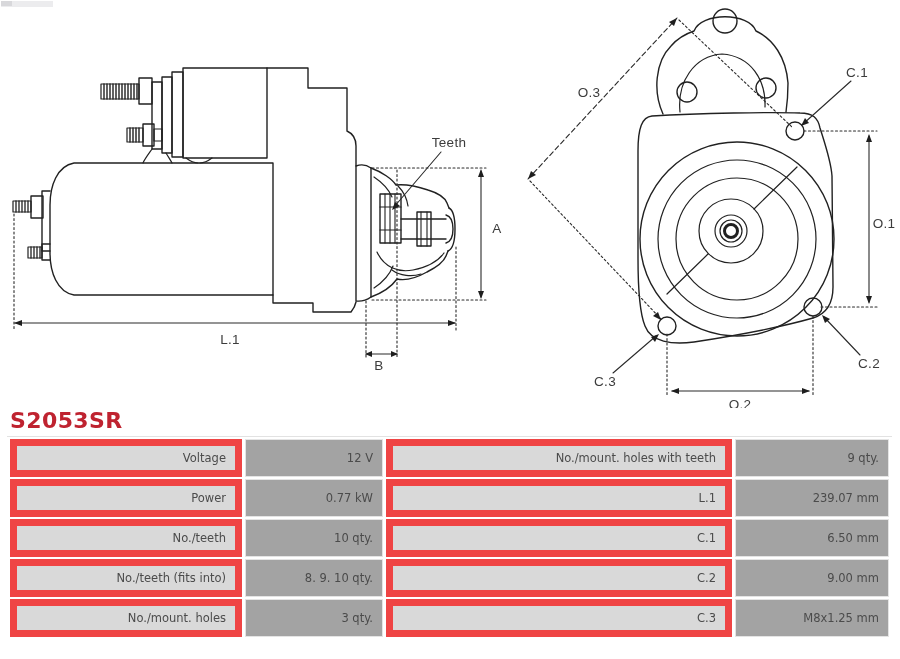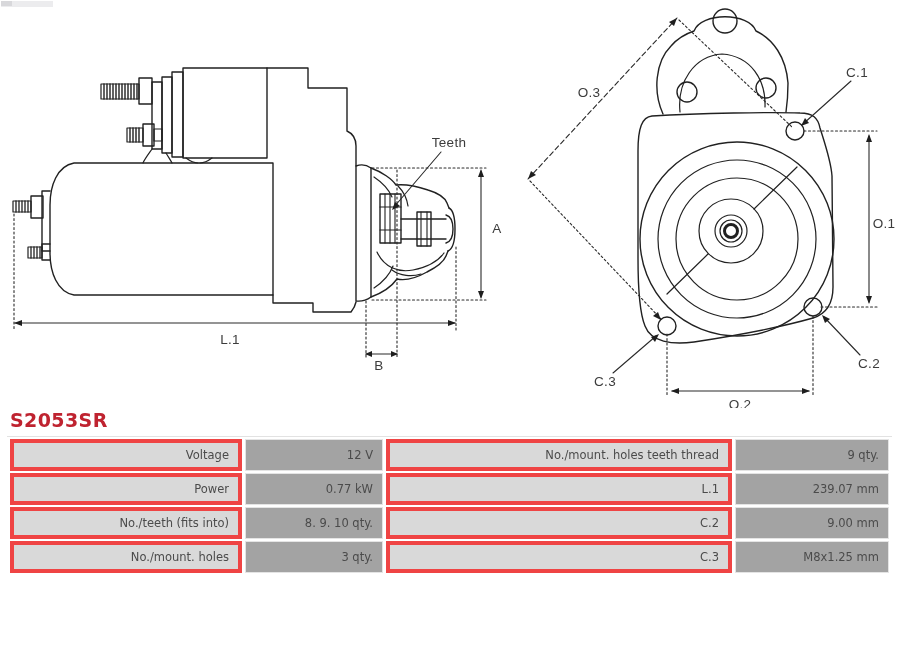--- a/index.html
+++ b/index.html
@@ -9,33 +9,33 @@
     -webkit-font-smoothing:antialiased;
   }
   .drawings{position:relative;width:900px;height:408px;background:#fff;}
   .drawings svg{display:block;}
   svg text{
     font-family:"Liberation Sans","DejaVu Sans",sans-serif;
     font-size:13.5px;fill:#3c3c3c;letter-spacing:.3px;
   }
   .part-number{
     margin:3px 0 6px 10px;
-    font-size:19px;line-height:19px;font-weight:600;letter-spacing:.4px;
+    font-size:22px;line-height:19px;font-weight:600;letter-spacing:.4px;
     color:#bf2330;
   }
   table.specs{
     table-layout:fixed;border-collapse:separate;border-spacing:3px 2px;
     margin-left:7px;width:885px;border-top:1px solid #e2e2e2;
   }
   table.specs td{
     height:24px;font-size:11.5px;color:#4b4b4b;
     text-align:right;padding:0 9px 0 0;vertical-align:middle;
     white-space:nowrap;overflow:hidden;
   }
-  td.lbl{background:#d9d9d9;border:4px solid #ef4444;margin-left:28px;}
+  td.lbl{background:#d9d9d9;border:7px solid #ef4444;margin-left:28px;}
   td.val{background:#a3a3a3;border:1px solid #e4e4e4;}
 </style>
 </head>
 <body>
 
 <div class="drawings">
 <svg width="900" height="408" viewBox="0 0 900 408">
   <g opacity="0.45">
     <rect x="1" y="1" width="52" height="6" fill="#d7d7db"></rect>
     <rect x="1" y="1" width="11" height="5" fill="#a9a9b0"></rect>
@@ -207,30 +207,36 @@
   <colgroup>
     <col style="width:232px">
       <col style="width:138px">
       <col style="width:346px">
       <col style="width:154px">
   </colgroup>
   <tbody>
     <tr>
       <td class="lbl">Voltage</td>
       <td class="val">12 V</td>
-      <td class="lbl">No./mount. holes teeth thread</td>
+      <td class="lbl">No./mount. holes with teeth</td>
       <td class="val">9 qty.</td>
     </tr>
     <tr>
       <td class="lbl">Power</td>
       <td class="val">0.77 kW</td>
       <td class="lbl">L.1</td>
       <td class="val">239.07 mm</td>
     </tr>
     <tr>
+      <td class="lbl">No./teeth</td>
+      <td class="val">10 qty.</td>
+      <td class="lbl">C.1</td>
+      <td class="val">6.50 mm</td>
+    </tr>
+    <tr>
       <td class="lbl">No./teeth (fits into)</td>
       <td class="val">8. 9. 10 qty.</td>
       <td class="lbl">C.2</td>
       <td class="val">9.00 mm</td>
     </tr>
     <tr>
       <td class="lbl">No./mount. holes</td>
       <td class="val">3 qty.</td>
       <td class="lbl">C.3</td>
       <td class="val">M8x1.25 mm</td>

